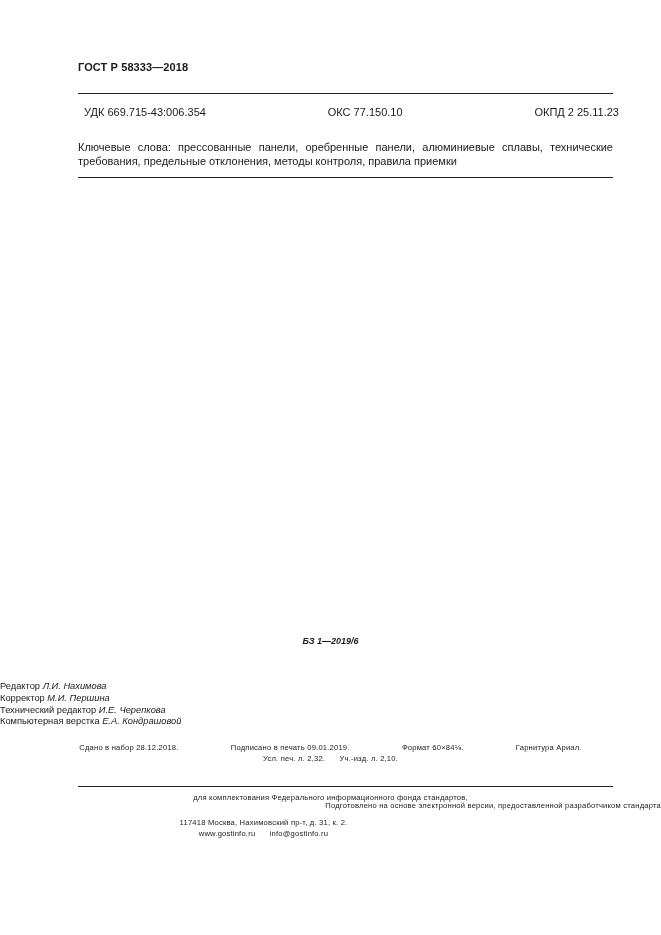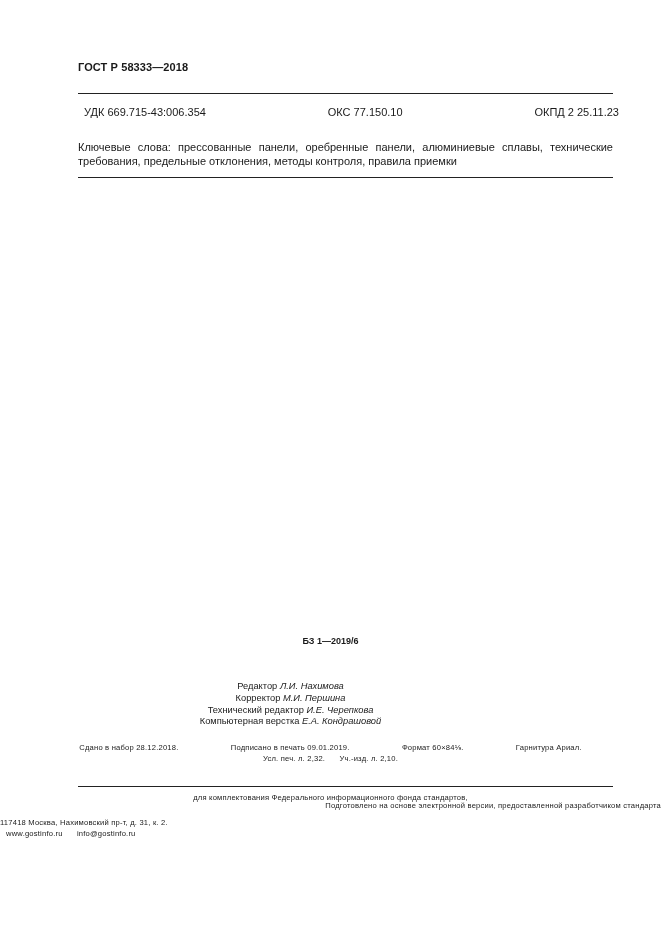--- a/index.html
+++ b/index.html
@@ -4,29 +4,29 @@
 <style>
   html, body { margin:0; padding:0; background:#ffffff; }
   body { width:661px; height:935px; position:relative; overflow:hidden;
          font-family:"Liberation Sans", sans-serif; color:#1a1a1a; }
   .abs { position:absolute; }
   .hdr-title { left:78px; top:61px; font-size:11px; font-weight:bold; letter-spacing:0.1px; }
   .rule { position:absolute; left:78px; width:535px; height:1px; background:#222; }
   .codes { left:84px; top:106px; width:535px; font-size:11px; display:flex; justify-content:space-between; }
   .codes span:nth-child(2) { margin-left:-10px; }
   .kw { left:78px; top:141px; width:535px; font-size:11px; line-height:13.5px; text-align:justify; }
-  .bz { left:0; width:661px; top:636px; text-align:center; font-size:9px; font-weight:bold; }
-  .credits { left:0; width:581px; top:681px; text-align:center; font-size:9.3px; line-height:11.8px; }
+  .bz { left:0; width:661px; top:636px; text-align:center; font-size:9px; font-weight:bold;font-style:italic; }
+  .credits { left:0; width:581px; top:681px; font-size:9.3px; line-height:11.8px; }
   .credits i { font-style:italic; }
   .pub { left:0; width:661px; top:742px; text-align:center; font-size:7.6px; line-height:11px; letter-spacing:0.2px; }
   .pub .row1 span { margin:0 25px; }
   .pub .row2 span { margin:0 6px; }
   .prep { left:0; width:661px; top:773px; text-align:right; font-size:7.6px; letter-spacing:0.2px;margin-top:28px; }
   .created { left:0; width:661px; top:792px; text-align:center; font-size:7.6px; line-height:12px; letter-spacing:0.2px; }
-  .addr { left:0; width:527px; top:817px; text-align:left; font-size:7.6px; line-height:11px; letter-spacing:0.2px; }
+  .addr { left:0; width:527px; top:817px; text-align:center; font-size:7.6px; line-height:11px; letter-spacing:0.2px; }
   .addr .web span { margin:0 6px; }
 </style>
 </head>
 <body>
 
 <div class="abs hdr-title">ГОСТ Р 58333—2018</div>
 <div class="rule" style="top:93px;"></div>
 
 <div class="abs codes">
   <span>УДК 669.715-43:006.354</span>

